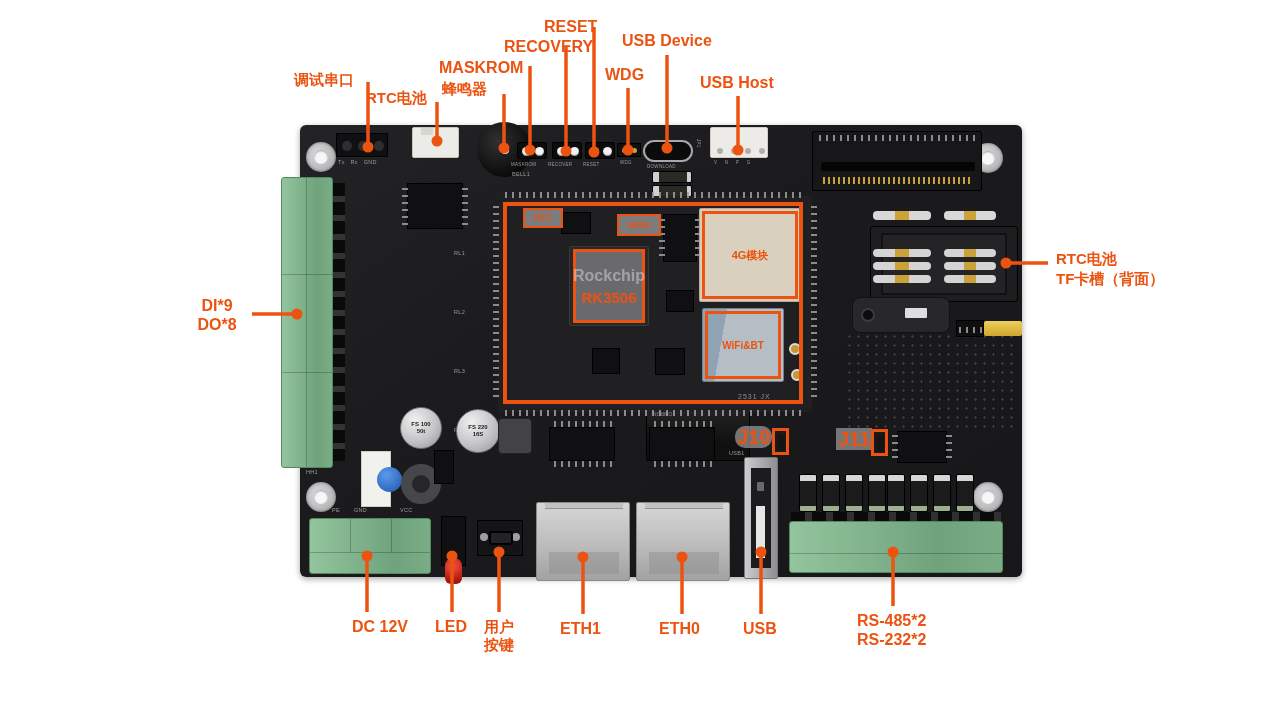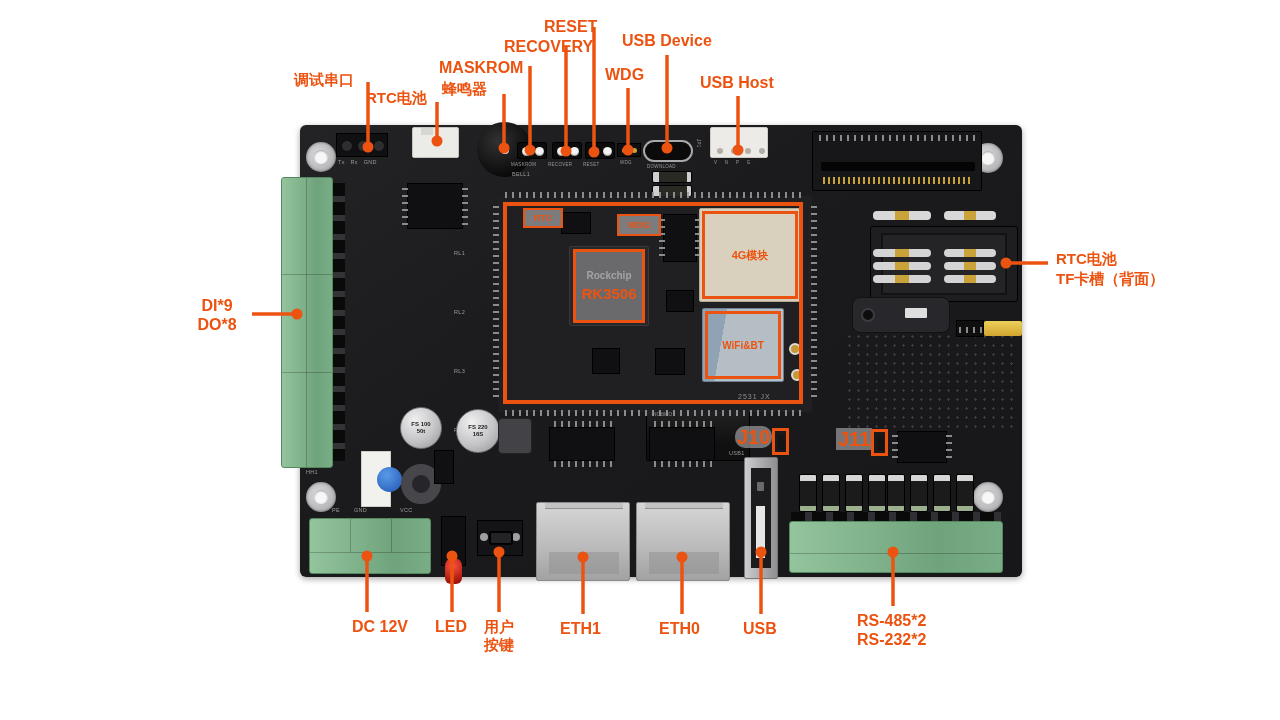--- a/index.html
+++ b/index.html
@@ -234,21 +234,21 @@
 
   <div class="tag" style="left:523px;top:208px;width:40px;height:20px;">
       <span>RTC</span>
     </div>
   <div class="tag" style="left:617px;top:214px;width:44px;height:22px;">
       <span>WDG</span>
     </div>
 
   <div style="position:absolute;left:569px;top:246px;width:80px;height:80px;background:#28282b;border:1px solid #39393c;border-radius:2px;z-index:10;">
     <div style="position:absolute;left:3px;top:2px;right:3px;bottom:2px;border:3px solid var(--accent);background:rgba(205,205,210,.40);display:flex;flex-direction:column;align-items:center;justify-content:center;">
-      <span style="font-size:10px;color:rgba(255,255,255,.38);font-weight:bold;">Rockchip</span>
+      <span style="font-size:16px;color:rgba(255,255,255,.38);font-weight:bold;">Rockchip</span>
       <span style="font-size:15px;color:var(--accent);font-weight:bold;margin-top:4px;">RK3506</span>
     </div>
   </div>
 
   <div style="position:absolute;left:699px;top:208px;width:102px;height:94px;background:#d7cebb;border:1px solid #b5ab95;border-radius:2px;z-index:10;">
     <div style="position:absolute;left:2px;top:2px;right:2px;bottom:2px;border:3px solid var(--accent);background:rgba(235,225,205,.12);display:flex;align-items:center;justify-content:center;">
       <span class="flabel" style="font-size:11px;color:var(--accent);font-weight:bold;">4G模块</span>
     </div>
   </div>
 

